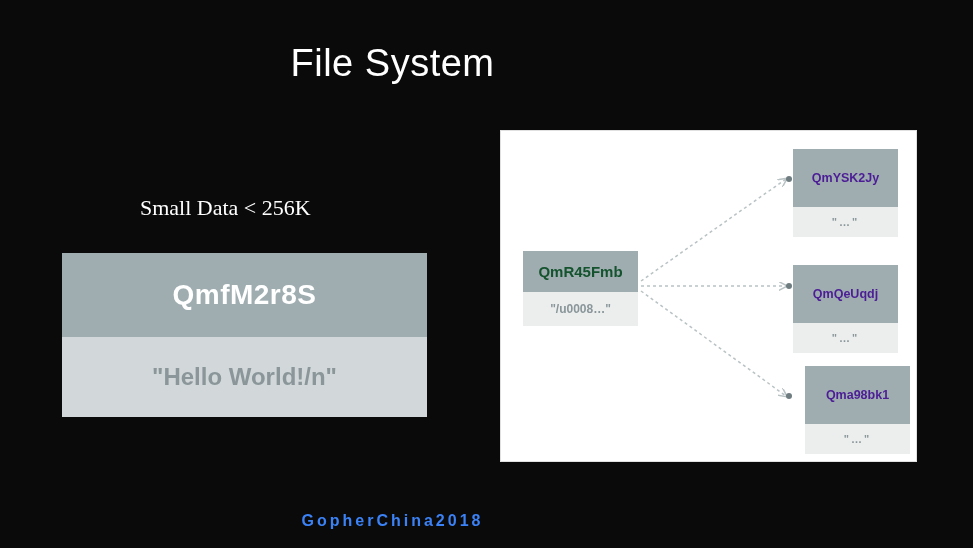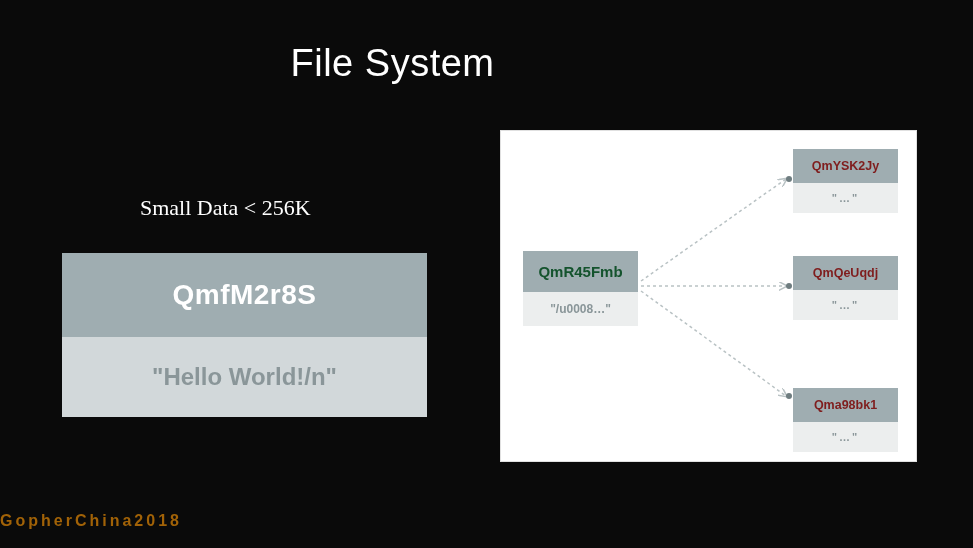--- a/index.html
+++ b/index.html
@@ -35,24 +35,24 @@
     font-size: 22px;
     color: #fff;
     font-weight: 400;
     font-family: Liberation Serif, serif;
   }
   .footer {
     position: absolute;
     bottom: 18px;
     left: 0;
     width: 100%;
-    text-align: left;
+    text-align: center;
     font-size: 16px;
     letter-spacing: 3px;
-    color: #a16207;
+    color: #3b82f6;
     font-weight: 600;
   }
 
   
   .left-card {
     position: absolute;
     top: 253px;
     left: 62px;
     width: 365px;
     background: #fdba74;
@@ -111,38 +111,38 @@
     font-weight: 600;
     padding: 10px 0;
   }
 
   .child-block {
     position: absolute;
     width: 105px;
   }
   .child-top {
     background: #9fadb1;
-    color: #7f1d1d;
+    color: #4c1d95;
     text-align: center;
     font-size: 12.5px;
     font-weight: 700;
-    padding: 10px 0;
+    padding: 22px 0;
   }
   .child-bottom {
     background: #eceeee;
     color: #8a9699;
     text-align: center;
     font-size: 11px;
     font-weight: 600;
     padding: 9px 0;
     letter-spacing: 2px;
   }
   .child1 { top: 18px;  right: 18px; }
-  .child2 { top: 125px; right: 18px; }
-  .child3 { top: 235px; right: 18px; margin-top: 22px; }
+  .child2 { top: 134px; right: 18px; }
+  .child3 { top: 235px; right: 6px; }
 
   .edges {
     position: absolute;
     top: 0;
     left: 0;
   }
 </style>
 </head>
 <body>
 

